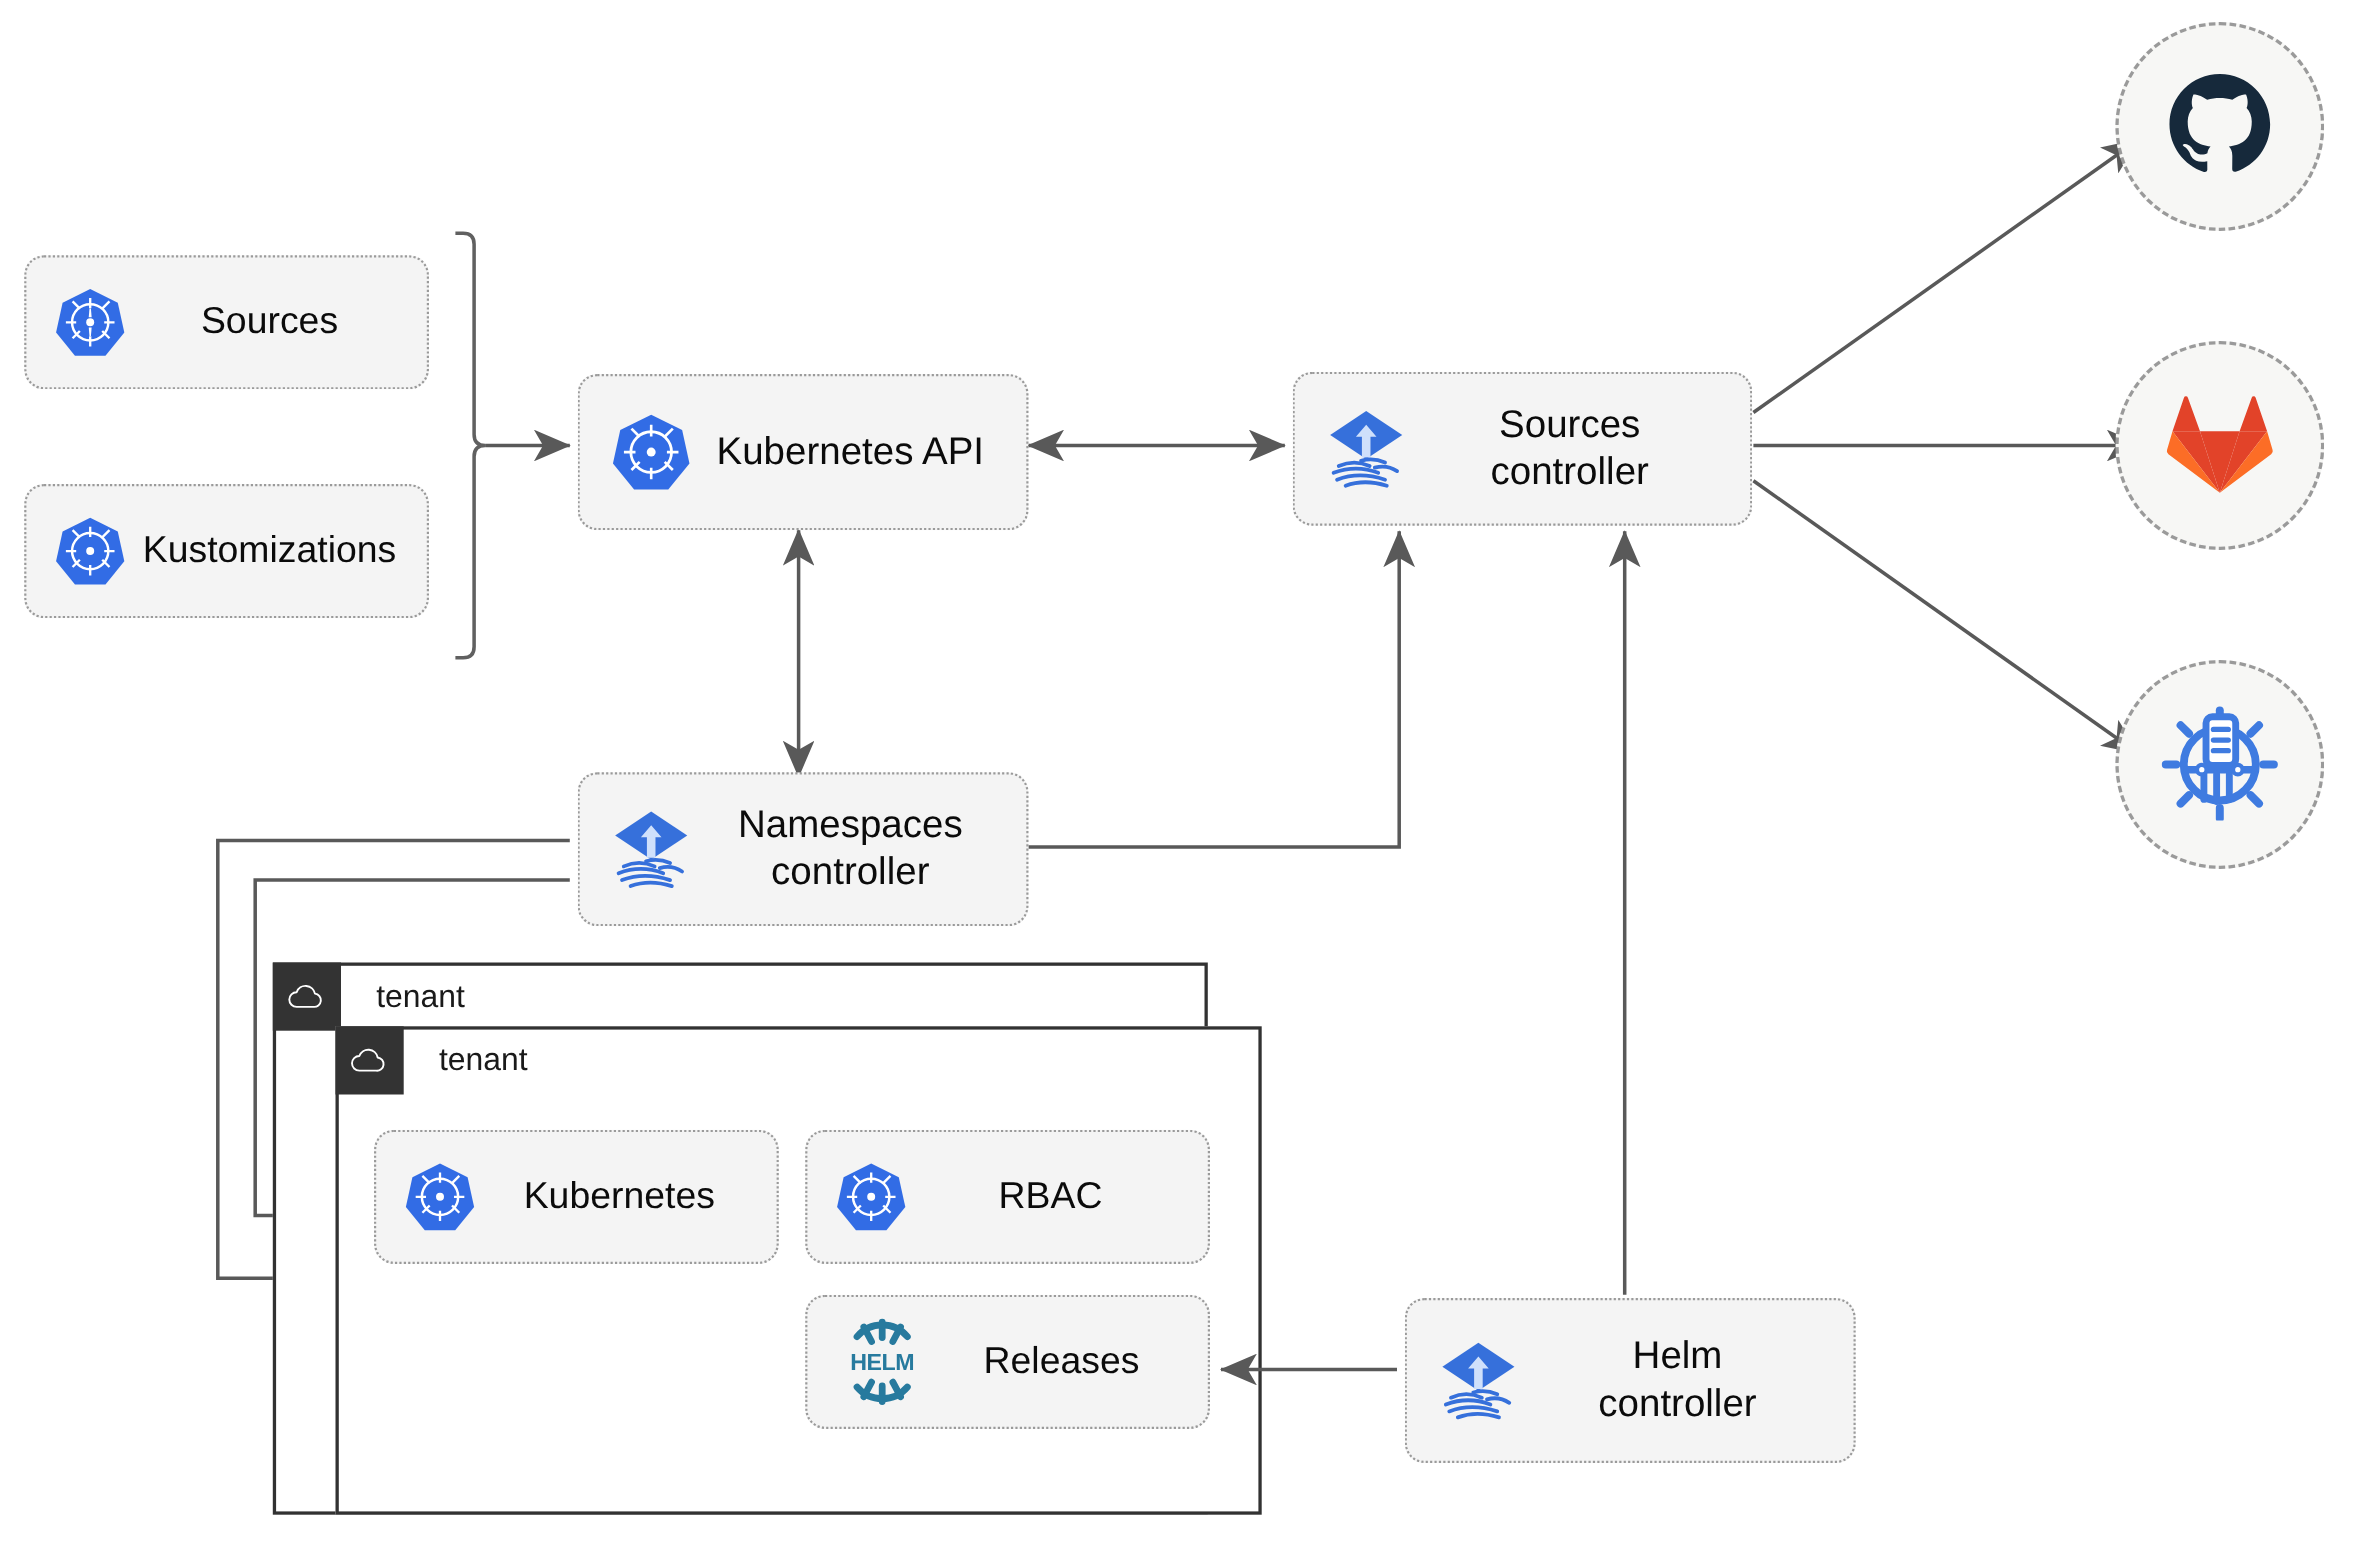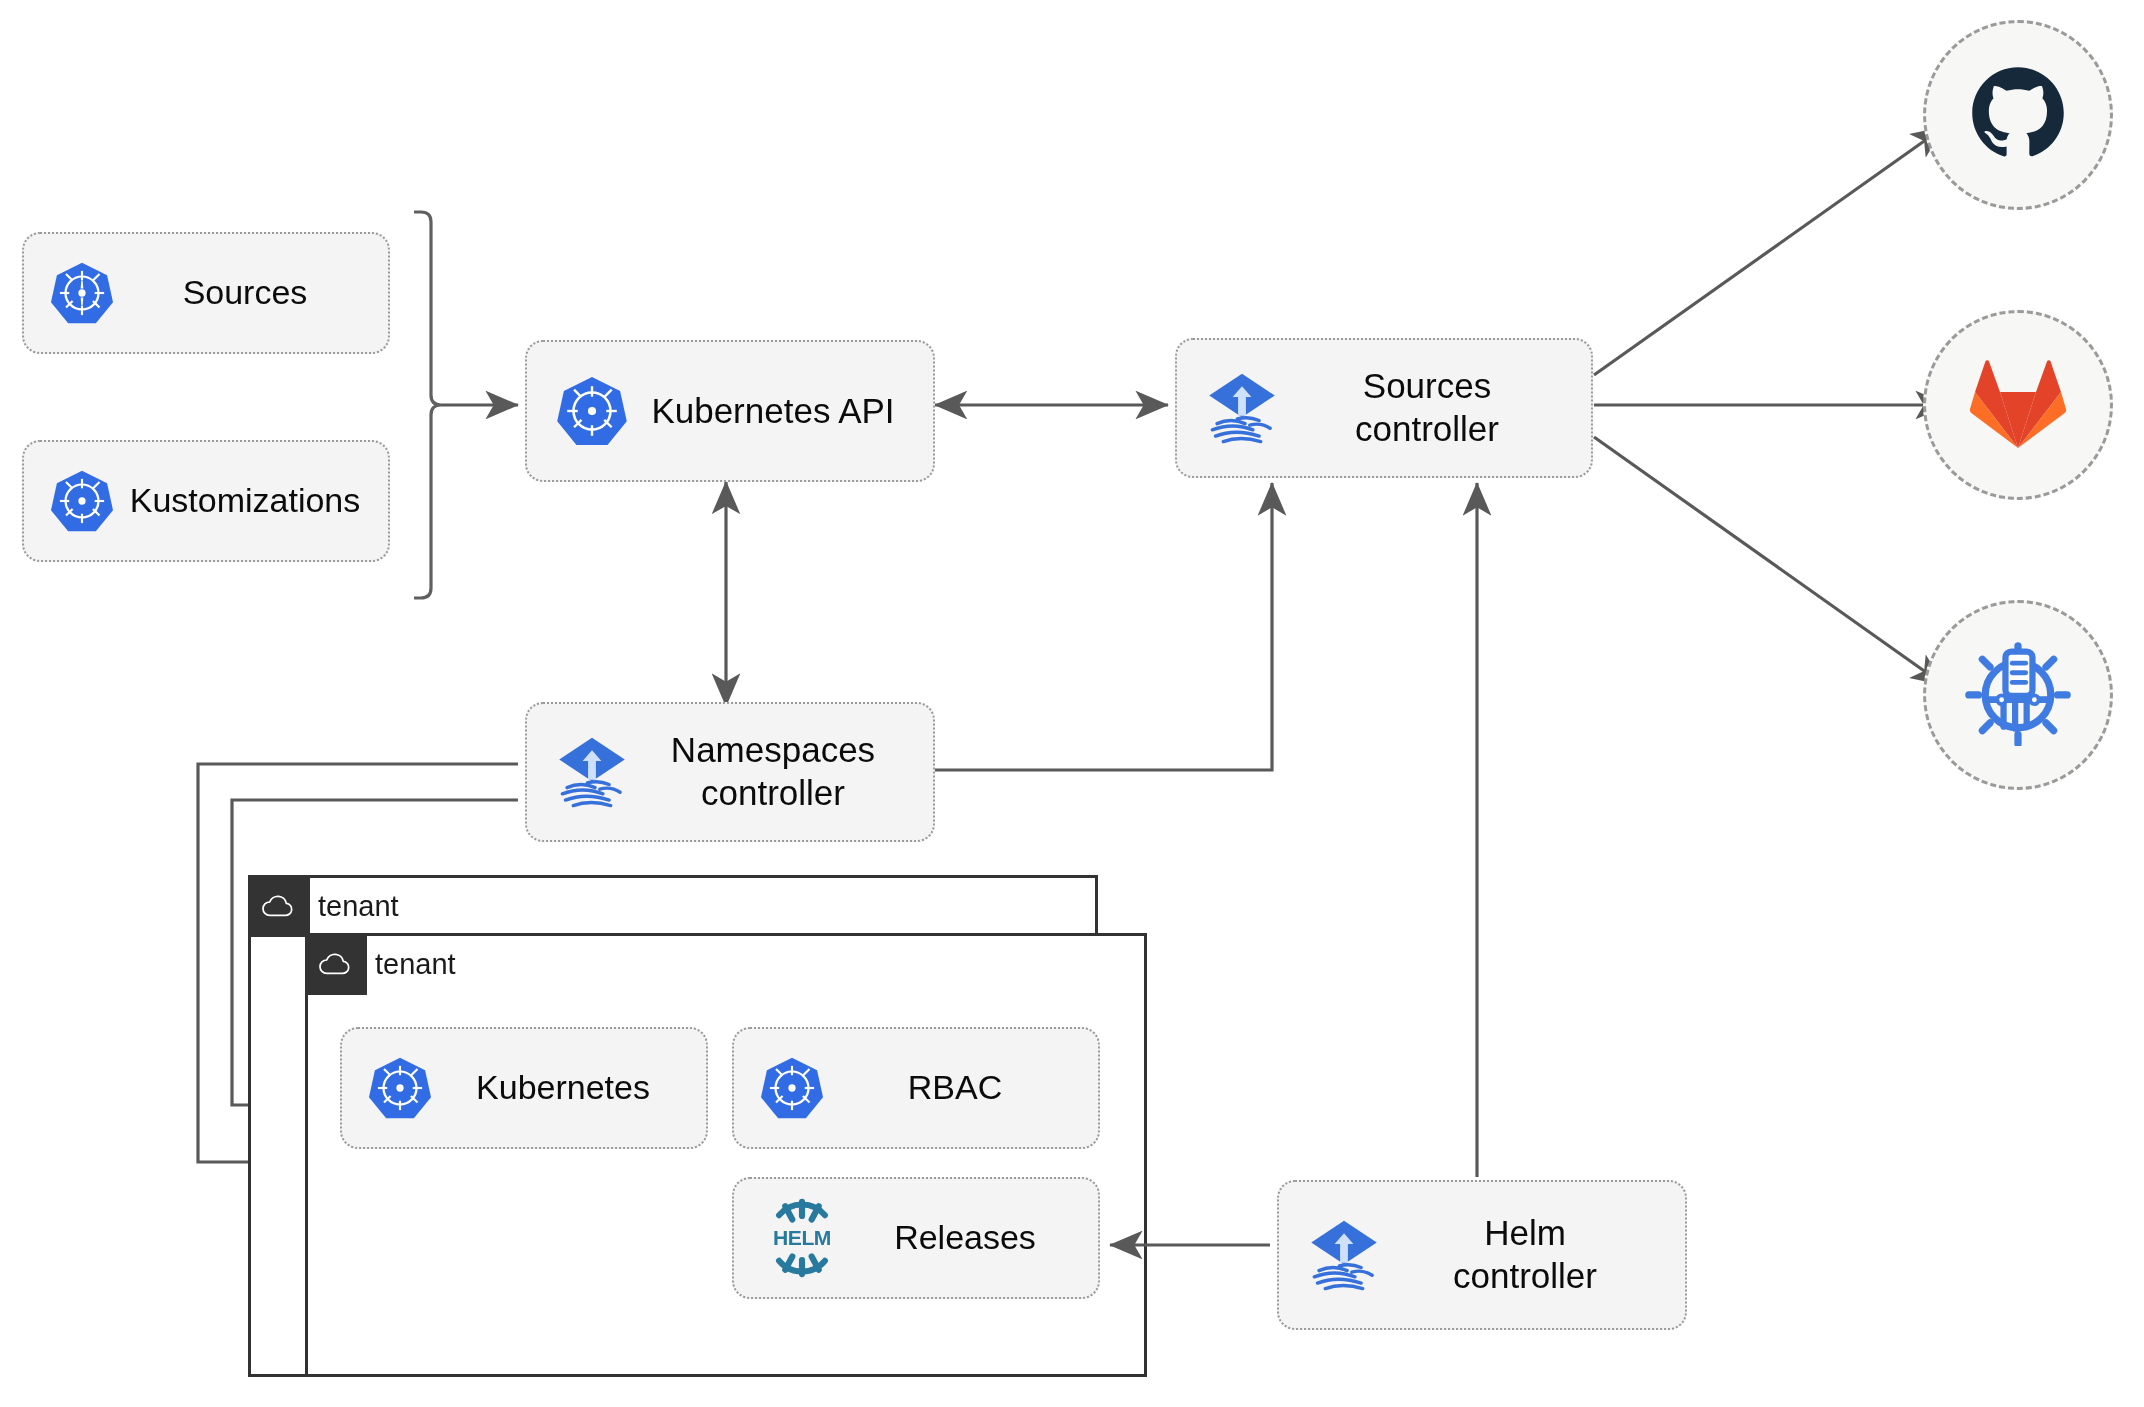--- a/index.html
+++ b/index.html
@@ -78,21 +78,21 @@
   }
   .tenant-tab .tabicon{
     width:62px;height:62px;
     background:#333333;
     display:flex;align-items:center;justify-content:center;
     flex:0 0 auto;
   }
   .tenant-tab .tablabel{
     font-size:29px;
     color:#1a1a1a;
-    padding-left:8px;
+    padding-left:32px;
     white-space:nowrap;
   }
   
   #wires{
     position:absolute;
     top:0;left:0;
     width:2144px;height:1407px;
     z-index:2;
     pointer-events:none;
   }

